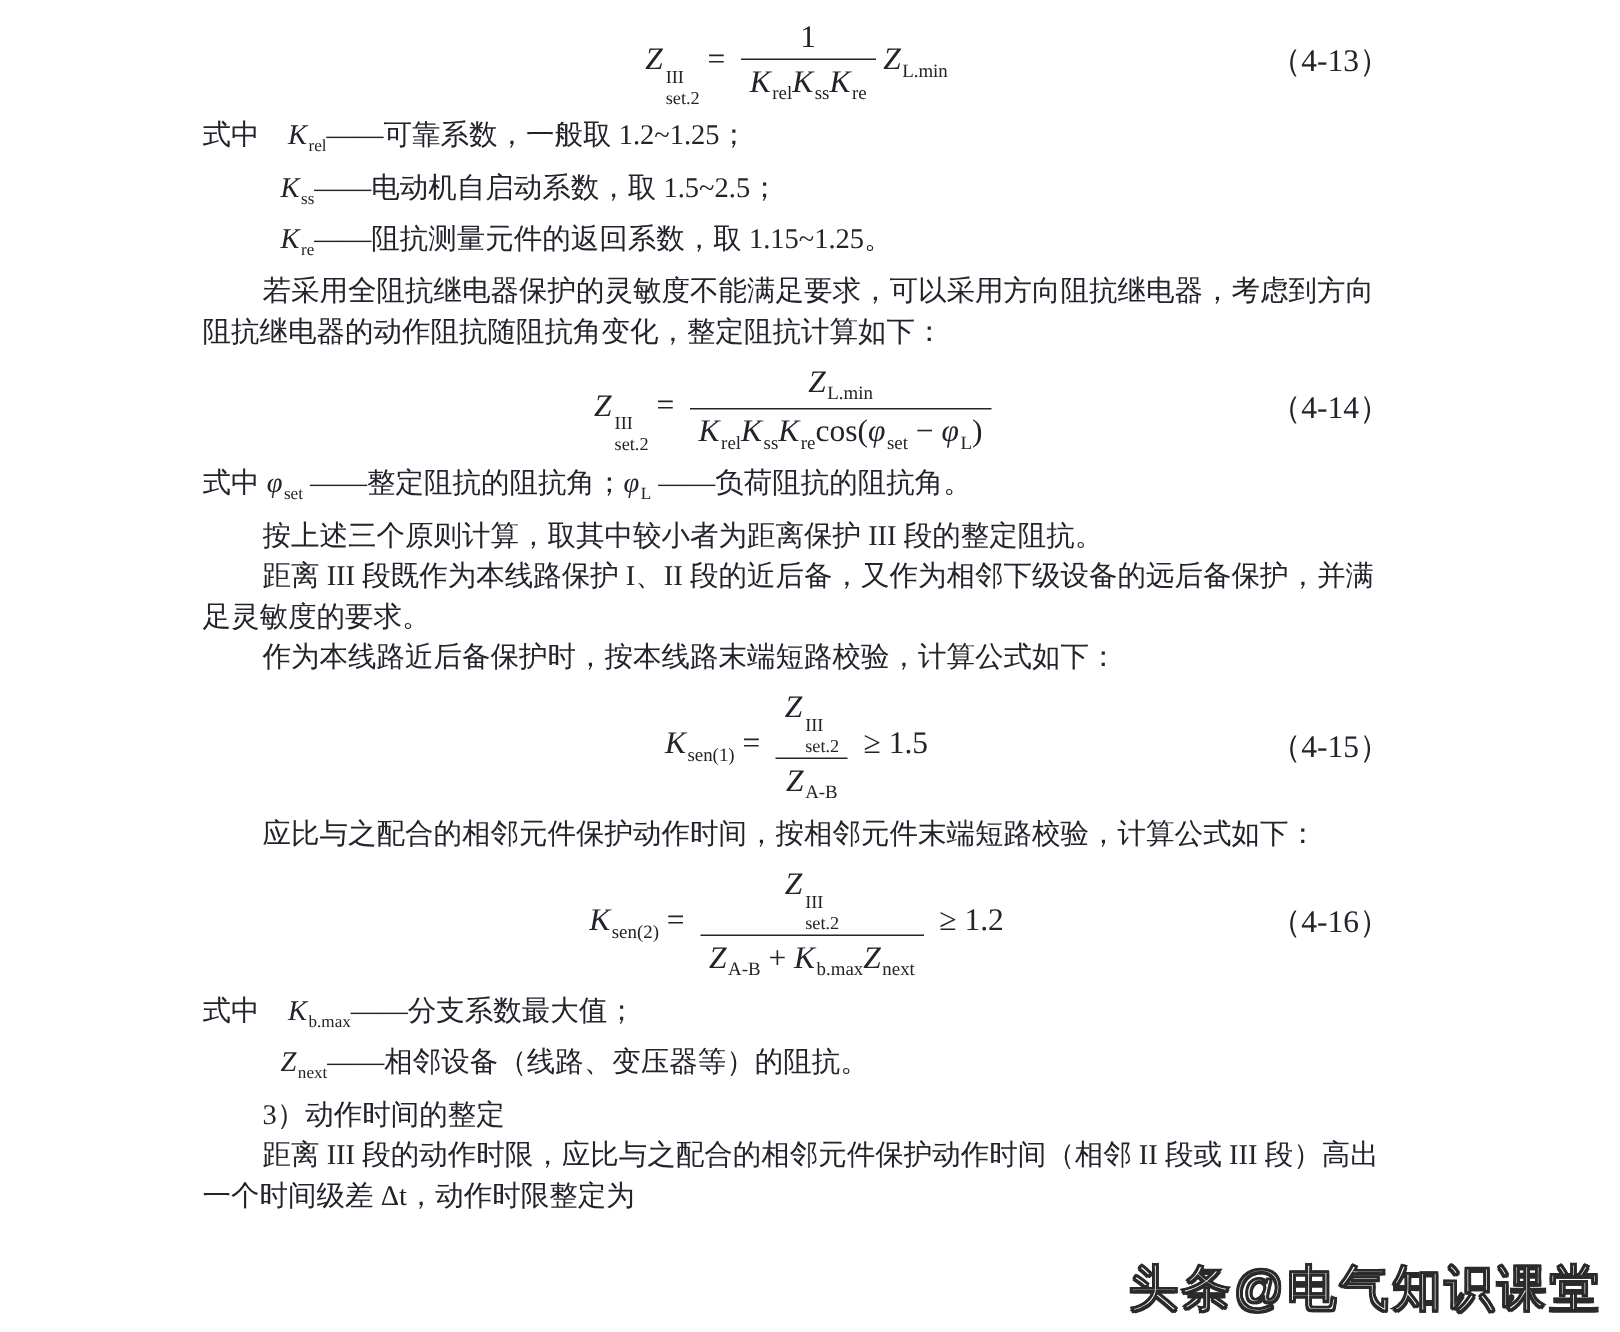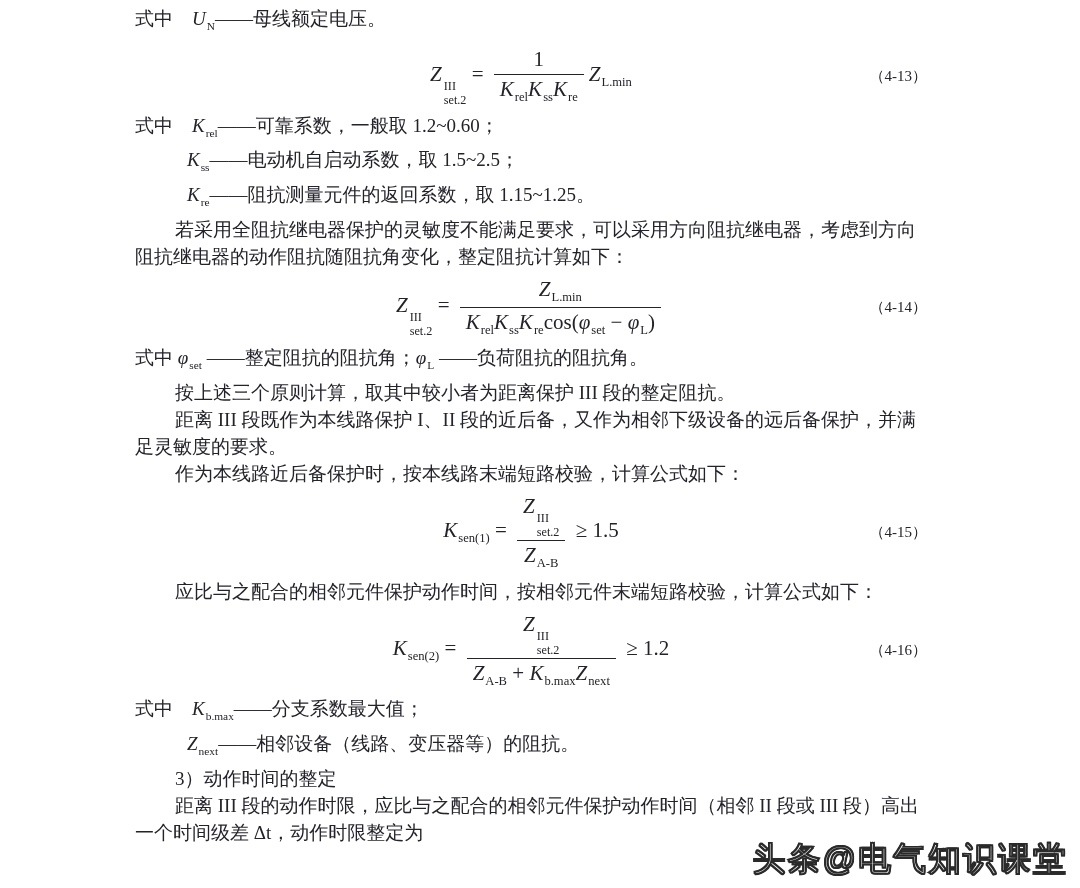--- a/index.html
+++ b/index.html
@@ -22,49 +22,48 @@
   .stk{
     display:inline-flex;flex-direction:column;align-items:flex-start;
     font-size:0.58em;line-height:1.15;vertical-align:-0.75em;margin-left:1px;
   }
   .stk .sp,.stk .sb{display:block;font-style:normal;}
   .frac{display:inline-block;vertical-align:middle;text-align:center;margin:0 5px;}
   .frac .num,.frac .den{display:block;padding:1px 6px;}
   .frac .den{border-top:1.6px solid var(--text,#23232b);}
   .eq-no{
     position:absolute;right:0;top:50%;transform:translateY(-50%);
-    font-size:15px;color:var(--text,#23232b);
+    font-size:21px;color:var(--text,#23232b);
   }
   .watermark{
     position:absolute;right:12px;bottom:6px;z-index:5;
     font-family:"Liberation Sans","DejaVu Sans",sans-serif;
     font-size:33px;font-weight:normal;letter-spacing:2px;
     color:var(--wm-fill,#ffffff);
     -webkit-text-stroke:1.8px var(--wm-stroke,#2a2a2a);
     text-shadow:-1px -1px 0 var(--wm-stroke,#2a2a2a),1px -1px 0 var(--wm-stroke,#2a2a2a),
                 -1px 1px 0 var(--wm-stroke,#2a2a2a),1px 1px 0 var(--wm-stroke,#2a2a2a);
     white-space:nowrap;
   }
 </style>
 </head>
 <body>
 
 <div class="doc">
 
-  <p class="line"><span>式中　</span><span><span class="mi">U</span><sub>N</sub></span><span>——母线额定电压。</span></p>
 
   <div class="formula-row">
     <span class="formula"><span><span class="mi">Z</span><span class="stk">
             <span class="sp">III</span>
             <span class="sb">set.2</span>
           </span></span><span>&nbsp;=&nbsp;</span><span class="frac"><span class="num"><span>1</span></span><span class="den"><span><span class="mi">K</span><sub>rel</sub></span><span><span class="mi">K</span><sub>ss</sub></span><span><span class="mi">K</span><sub>re</sub></span></span></span><span><span class="mi">Z</span><sub>L.min</sub></span></span>
     <span class="eq-no">（4-13）</span>
   </div>
 
-  <p class="line"><span>式中　</span><span><span class="mi">K</span><sub>rel</sub></span><span>——可靠系数，一般取 1.2~0.60；</span></p>
+  <p class="line"><span>式中　</span><span><span class="mi">K</span><sub>rel</sub></span><span>——可靠系数，一般取 1.2~1.25；</span></p>
   <p class="line hang"><span><span class="mi">K</span><sub>ss</sub></span><span>——电动机自启动系数，取 1.5~2.5；</span></p>
   <p class="line hang"><span><span class="mi">K</span><sub>re</sub></span><span>——阻抗测量元件的返回系数，取 1.15~1.25。</span></p>
   <p class="line indent"><span>若采用全阻抗继电器保护的灵敏度不能满足要求，可以采用方向阻抗继电器，考虑到方向阻抗继电器的动作阻抗随阻抗角变化，整定阻抗计算如下：</span></p>
 
   <div class="formula-row">
     <span class="formula"><span><span class="mi">Z</span><span class="stk">
             <span class="sp">III</span>
             <span class="sb">set.2</span>
           </span></span><span>&nbsp;=&nbsp;</span><span class="frac"><span class="num"><span><span class="mi">Z</span><sub>L.min</sub></span></span><span class="den"><span><span class="mi">K</span><sub>rel</sub></span><span><span class="mi">K</span><sub>ss</sub></span><span><span class="mi">K</span><sub>re</sub></span><span>cos(</span><span><span class="mi">φ</span><sub>set</sub></span><span>&nbsp;−&nbsp;</span><span><span class="mi">φ</span><sub>L</sub></span><span>)</span></span></span></span>
     <span class="eq-no">（4-14）</span>

